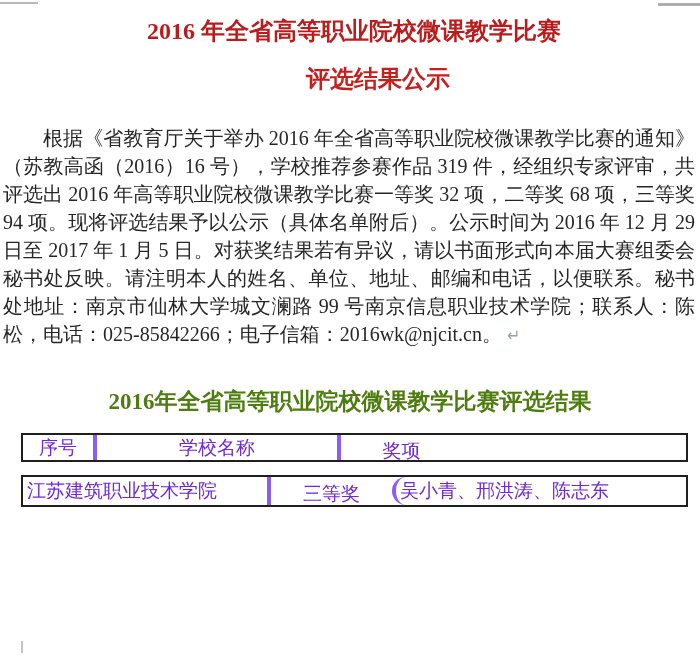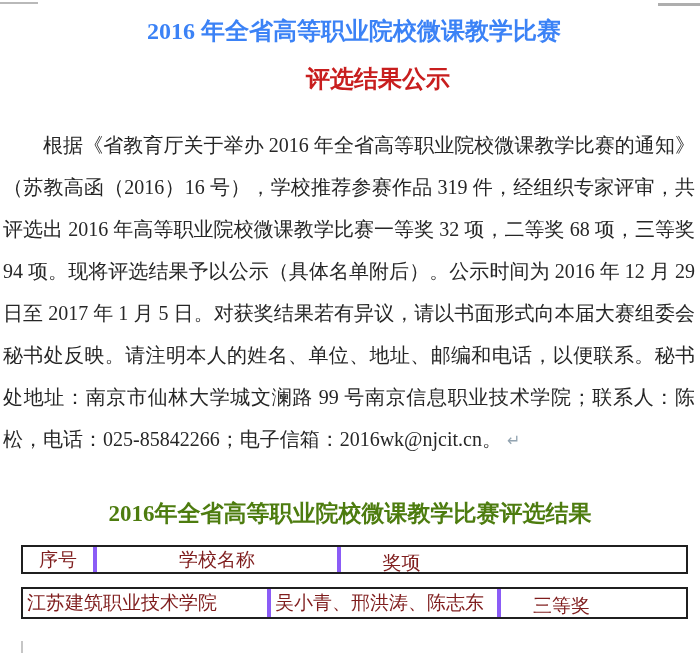--- a/index.html
+++ b/index.html
@@ -30,21 +30,21 @@
     font-weight: bold;
     color: #c81e1e;
   }
   .doc-title.line1 { margin-top: 16px; }
   .doc-title.line2 { margin-top: 18px; position: relative; left: 28px; }
 
   .body-text {
     margin: 30px auto 0 3px;
     width: 692px;
     font-size: 20px;
-    line-height: 42px;
+    line-height: 28px;
     text-align: justify;
     text-indent: 2em;
     color: #262626;
   }
   .pmark {
     color: #93a4b1;
     font-size: 16px;
     font-family: "DejaVu Sans", sans-serif;
   }
 
@@ -64,53 +64,53 @@
     border: 2px solid #1f1f1f;
     background: #ffffff;
   }
   .trow.thead { margin-top: 16px; height: 25px; }
   .trow.tdata { margin-top: 13px; height: 28px; }
   .cell {
     display: flex;
     align-items: center;
     justify-content: center;
     font-size: 19px;
-    color: #7f1d1d;
+    color: #6d28d9;
     overflow: hidden;
     white-space: nowrap;
   }
   .cell + .cell { border-left: 4px solid #8b5cf6; }
   .c1 { width: 70px; }
   .c2 { width: 240px; }
   .c3 { width: 222px; }
   .c4 { width: 121px; padding-top: 6px; } 
-  .cell.left { justify-content: flex-start; padding-left: 4px; }
+  .cell.left { justify-content: flex-start; padding-left: 4px; border-radius: 14px; }
 </style>
 </head>
 <body>
 
 <div class="page">
 
   <div class="scan-mark tl"></div>
   <div class="scan-mark tr"></div>
   <div class="scan-mark bl"></div>
 
-  <h1 class="doc-title line1" style="color: #3b82f6; margin-left: 8px;">2016 年全省高等职业院校微课教学比赛</h1>
+  <h1 class="doc-title line1" style="color: #b91c1c; margin-left: 8px;">2016 年全省高等职业院校微课教学比赛</h1>
 
   <h1 class="doc-title line2" style="color: rgb(200, 30, 30);">评选结果公示</h1>
 
   <p class="body-text"><span>根据《省教育厅关于举办 2016 年全省高等职业院校微课教学比赛的通知》（苏教高函（2016）16 号），学校推荐参赛作品 319 件，经组织专家评审，共评选出 2016 年高等职业院校微课教学比赛一等奖 32 项，二等奖 68 项，三等奖 94 项。现将评选结果予以公示（具体名单附后）。公示时间为 2016 年 12 月 29 日至 2017 年 1 月 5 日。对获奖结果若有异议，请以书面形式向本届大赛组委会秘书处反映。请注明本人的姓名、单位、地址、邮编和电话，以便联系。秘书处地址：南京市仙林大学城文澜路 99 号南京信息职业技术学院；联系人：陈松，电话：025-85842266；电子信箱：2016wk@njcit.cn。</span> <span class="pmark">↵</span></p>
 
   <h2 class="table-title">2016年全省高等职业院校微课教学比赛评选结果</h2>
 
   <div class="trow thead">
     <div class="cell c1">序号</div>
     <div class="cell c2">学校名称</div>
     <div class="cell c4">奖项</div>
   </div>
 
   <div class="trow tdata">
     <div class="cell c2 left">江苏建筑职业技术学院</div>
+    <div class="cell c4">三等奖</div>
     <div class="cell c3 left">吴小青、邢洪涛、陈志东</div>
-    <div class="cell c4">三等奖</div>
   </div>
 
 </div>
 
 </body></html>

